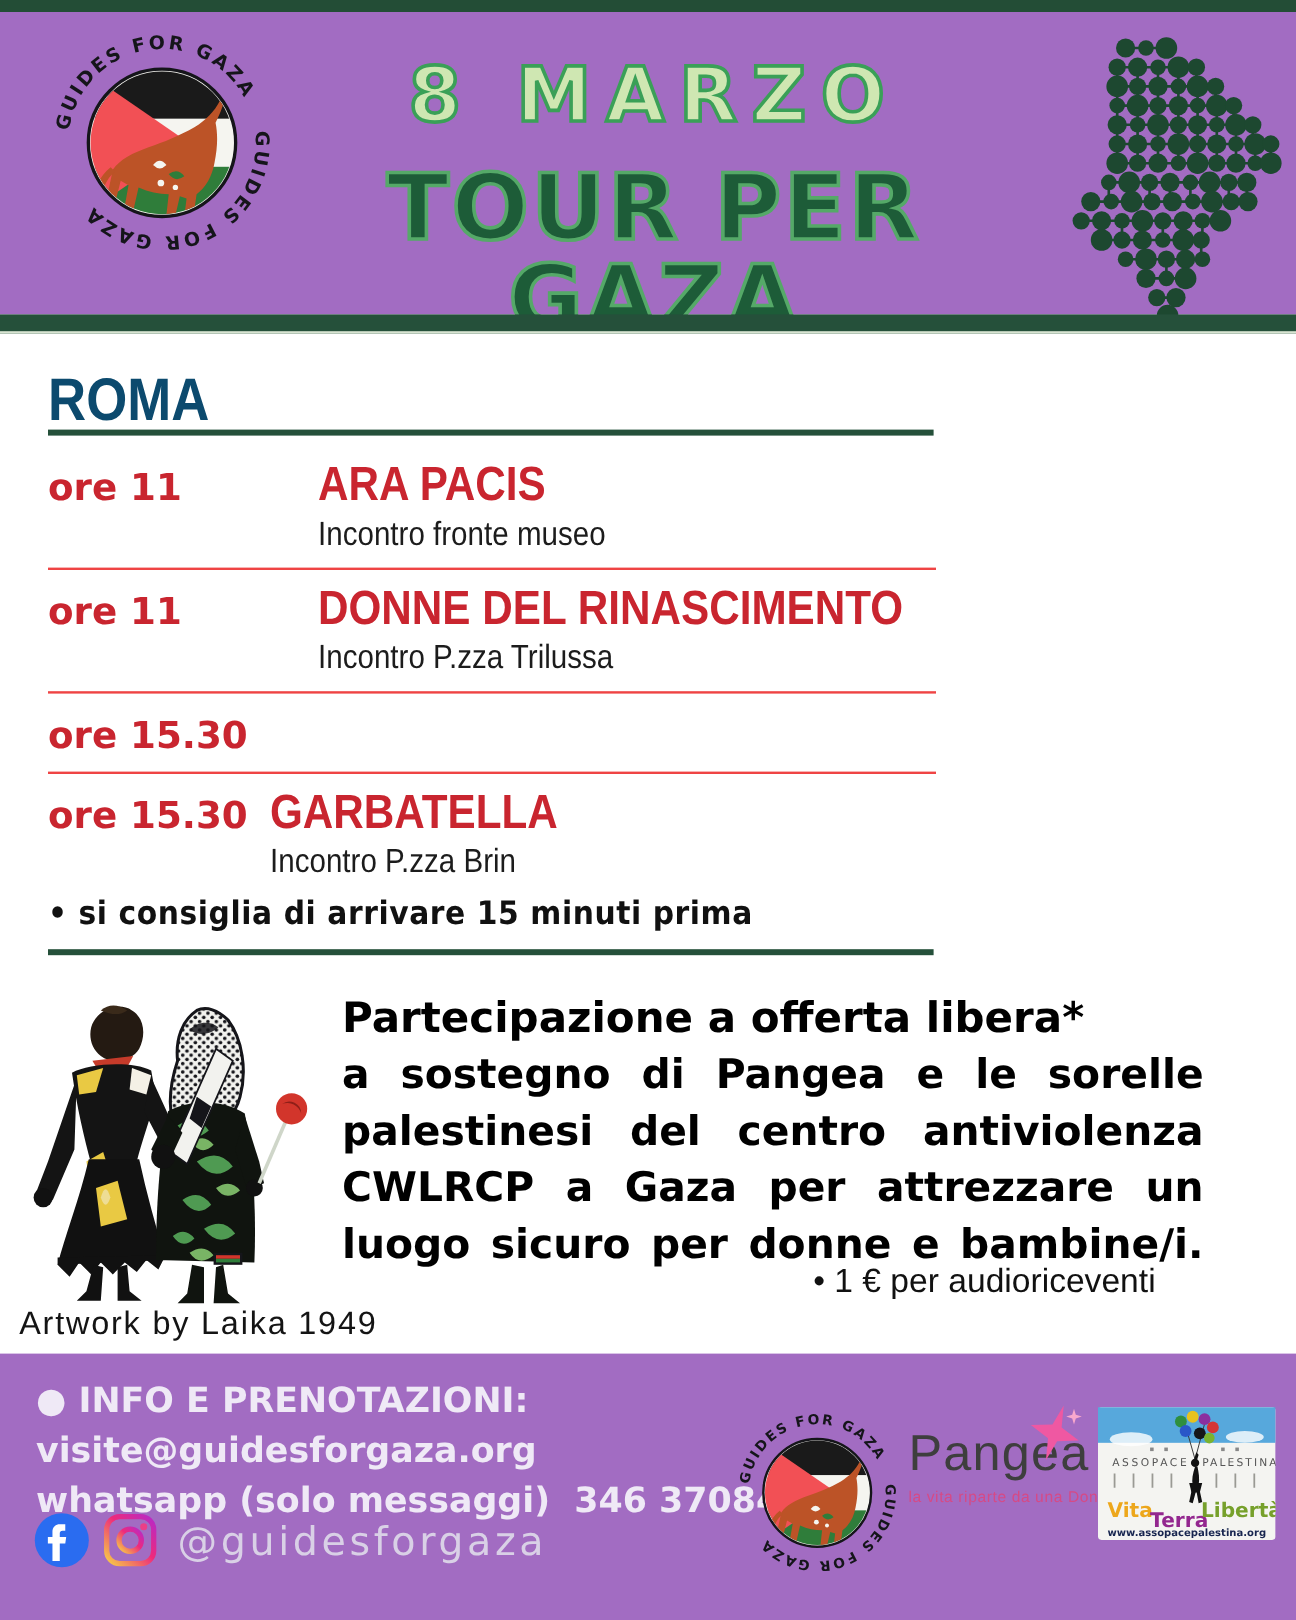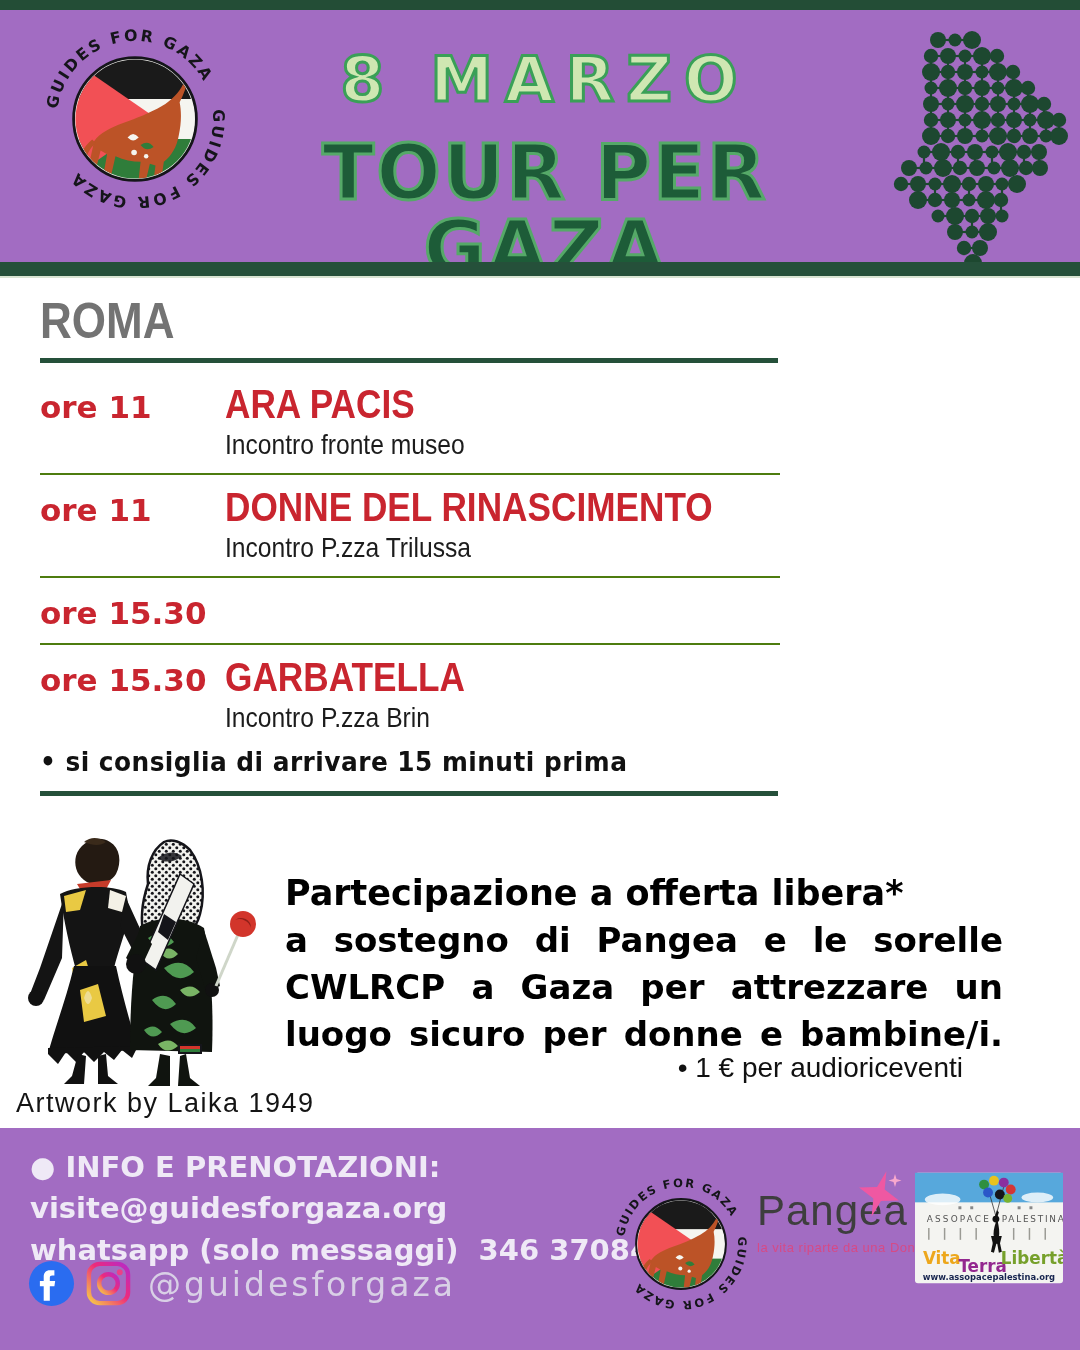--- a/index.html
+++ b/index.html
@@ -11,38 +11,38 @@
   .header-rule{position:absolute;left:0;top:262px;width:1080px;height:14px;background:#25503a;border-bottom:2px solid #d8e4d2;}
   .logo-wrap{position:absolute;left:42px;top:16px;width:186px;height:186px;}
   .titles{position:absolute;left:215px;top:38px;width:660px;text-align:center;}
   .title-date{font-family:"DejaVu Sans",sans-serif;font-weight:bold;font-size:63px;line-height:1;
       letter-spacing:12px;color:#cfe7b2;-webkit-text-stroke:3px #3aa057;}
   .title-main{font-family:"DejaVu Sans",sans-serif;font-weight:bold;font-size:76px;line-height:1;
       letter-spacing:2px;color:#1d5c38;-webkit-text-stroke:3px #55a968;margin-top:24px;}
   .map-svg{position:absolute;left:876px;top:4px;}
   
   .cond{display:inline-block;transform:scaleX(0.88);transform-origin:0 50%;white-space:nowrap;}
-  .city-title{position:absolute;left:40px;top:296px;font-weight:bold;font-size:50px;color:#737373;
+  .city-title{position:absolute;left:40px;top:308px;font-weight:bold;font-size:50px;color:#0c4a6e;
       letter-spacing:0;line-height:1;}
   .rule-dark{position:absolute;left:40px;top:358px;width:738px;height:5px;background:#25503a;}
   .schedule{position:absolute;left:40px;top:372px;width:740px;}
   .event-row{display:grid;grid-template-columns:185px 1fr;padding:12px 0 14px 0;}
-  .event-row.divided{border-bottom:2px solid #4d7c0f;}
+  .event-row.divided{border-bottom:2px solid #ef4444;gap:40px;}
   .event-time{font-family:"DejaVu Sans",sans-serif;font-weight:bold;font-size:31px;color:#c9252f;
       padding-top:8px;line-height:1;}
   .event-title{font-weight:bold;font-size:40px;color:#c9252f;line-height:1;}
   .event-meeting{font-size:28px;color:#1c1c1c;margin-top:7px;line-height:1;}
   .note-line{margin-top:0;font-family:"DejaVu Sans",sans-serif;font-weight:bold;font-size:27px;
       color:#111;letter-spacing:0.5px;}
   .rule-dark2{width:738px;height:5px;background:#25503a;margin-top:14px;}
   
   .artwork-svg{position:absolute;left:14px;top:818px;}
   .artwork-credit{position:absolute;left:16px;top:1088px;font-size:27px;color:#141414;letter-spacing:1.5px;}
   .donation{position:absolute;left:285px;top:826px;width:718px;font-family:"DejaVu Sans",sans-serif;
-      font-weight:bold;color:#000;margin-top:44px;}
+      font-weight:bold;color:#000;}
   .donation .dline{font-size:34px;height:47px;line-height:47px;white-space:nowrap;}
   .donation .dline.j{text-align:justify;text-align-last:justify;white-space:normal;}
   .audio-note{position:absolute;left:285px;top:1052px;width:718px;text-align:right;padding-right:40px;
       box-sizing:border-box;font-size:28px;color:#111;}
   
   .footer{position:absolute;left:0;top:1128px;width:1080px;height:222px;background:#a26cc2;}
   .f-text{position:absolute;left:30px;font-family:"DejaVu Sans",sans-serif;font-weight:bold;
       color:#efe9f6;white-space:pre;}
   .f-info{top:22px;font-size:29px;}
   .f-email{top:63px;font-size:29px;}
@@ -411,20 +411,21 @@
       <path d="M146,236 L142,260 L134,268 L156,268 L156,238 Z" fill="#10140f"></path>
       <path d="M172,236 L176,260 L186,268 L164,268 L166,238 Z" fill="#10140f"></path>
     </g>
     <circle cx="122" cy="146" r="10" fill="#111"></circle>
   </svg>
   <div class="artwork-credit">Artwork by Laika 1949</div>
 
   <div class="donation">
     <div class="dline" style="font-size:35px;">Partecipazione a offerta libera*</div>
     <div class="dline j">a sostegno di Pangea e le sorelle</div>
+    <div class="dline j">palestinesi del centro antiviolenza</div>
     <div class="dline j">CWLRCP a Gaza per attrezzare un</div>
     <div class="dline j">luogo sicuro per donne e bambine/i.</div>
   </div>
   <div class="audio-note">• 1 € per audioriceventi</div>
 
   <div class="footer">
     <div class="f-text f-info">● INFO E PRENOTAZIONI:</div>
     <div class="f-text f-email">visite@guidesforgaza.org</div>
     <div class="f-text f-whatsapp">whatsapp (solo messaggi)  346 3708478</div>
 

